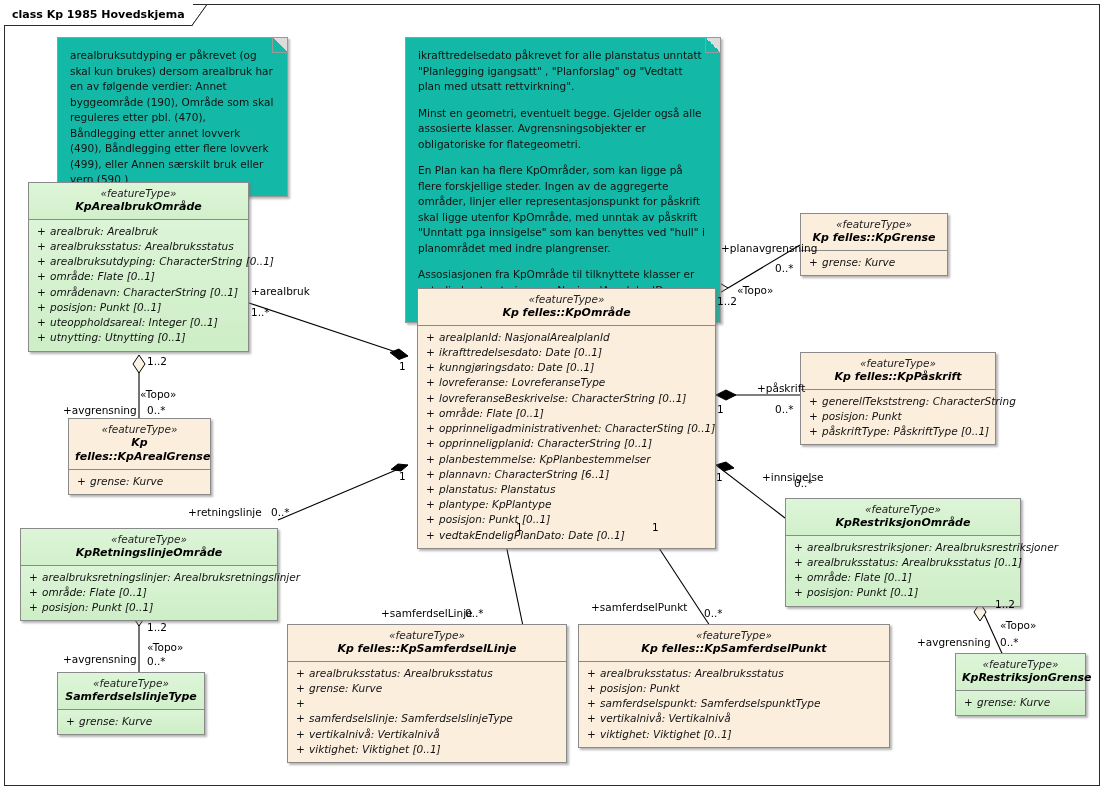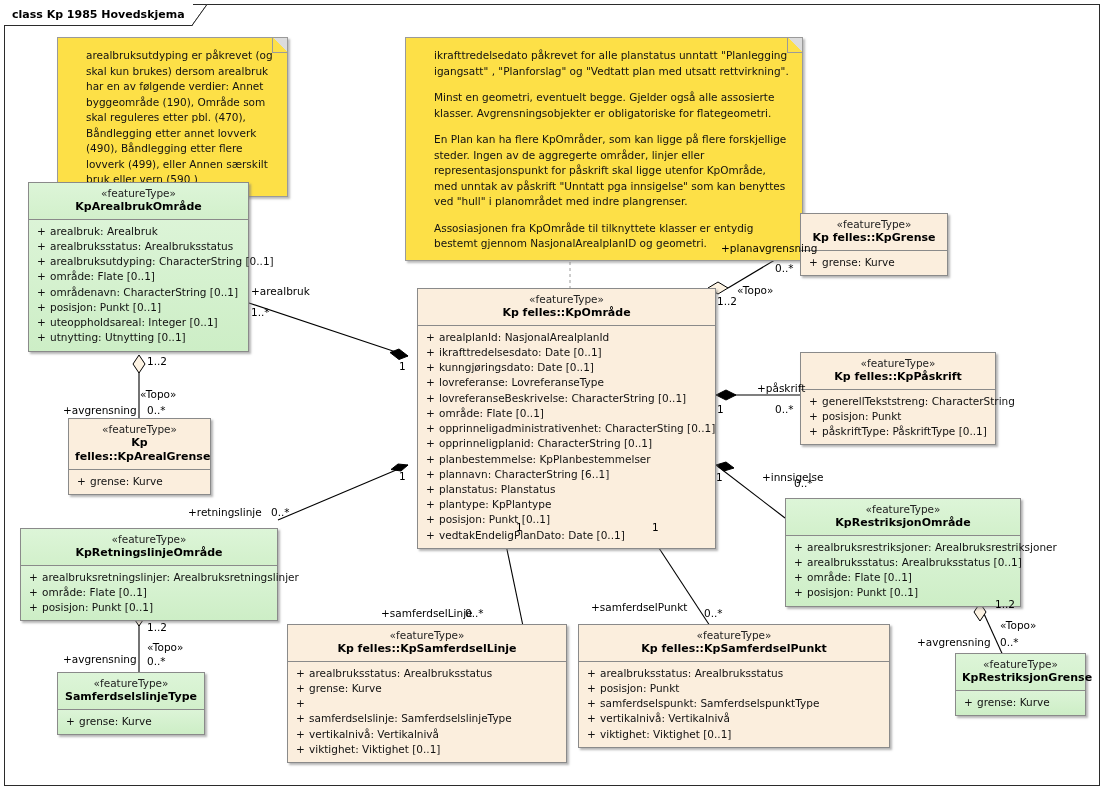--- a/index.html
+++ b/index.html
@@ -57,20 +57,21 @@
     overflow: visible;
   }
 
   
   .cls {
     position: absolute;
     box-sizing: border-box;
     border: 1px solid #8a8a8a;
     box-shadow: 2px 2px 2px rgba(120,120,120,0.55);
     background: #ffffff;
+    font-style: italic;
   }
   .cls .hdr {
     text-align: center;
     padding: 4px 6px 5px 6px;
     line-height: 1.25;
     border-bottom: 1px solid #8a8a8a;
   }
   .cls .stereo {
     font-size: 10.5px;
     color: #222;
@@ -107,27 +108,27 @@
   .green .attrs { background: linear-gradient(to bottom, #dcf4d7 0%, #cdeec6 100%); }
   
   .tan { background: #fbeedd; }
   .tan .hdr { background: #fbeedd; }
   .tan .attrs { background: #fbeedd; }
 
   
   .note {
     position: absolute;
     box-sizing: border-box;
-    background: #fde047;
+    background: #14b8a6;
     border: 1px solid #9a9a9a;
     box-shadow: 2px 2px 2px rgba(120,120,120,0.5);
     font-size: 10.5px;
     color: #111;
     line-height: 15.5px;
-    padding: 10px 12px 8px 28px;
+    padding: 10px 12px 8px 12px;
   }
   .note .foldcorner {
     position: absolute;
     top: 0; right: 0;
     width: 14px; height: 14px;
     background: linear-gradient(225deg, #dcdcdc 0%, #dcdcdc 50%, transparent 50%);
     border-left: 1px solid #9a9a9a;
     border-bottom: 1px solid #9a9a9a;
   }
   .note p { margin: 0 0 11px 0; }
@@ -206,21 +207,21 @@
 
     <path class="ln" d="M638,516 L710,626"></path>
     <polygon class="dia-filled" points="638,516 636,526 644,531 646,521"></polygon>
   </svg>
 
   <div class="note" style="left:57px; top:37px; width:231px;">
     <div class="foldcorner"></div>
     <p>arealbruksutdyping er påkrevet (og skal kun brukes) dersom arealbruk har en av følgende verdier: Annet byggeområde (190), Område som skal reguleres etter pbl. (470), Båndlegging etter annet lovverk (490), Båndlegging etter flere lovverk (499), eller Annen særskilt bruk eller vern (590 )</p>
   </div>
 
-  <div class="note" style="left:405px; top:37px; width:398px;">
+  <div class="note" style="left:405px; top:37px; width:316px;">
     <div class="foldcorner"></div>
     <p>ikrafttredelsedato påkrevet for alle planstatus unntatt "Planlegging igangsatt" , "Planforslag" og "Vedtatt plan med utsatt rettvirkning".</p>
     <p>Minst en geometri, eventuelt begge. Gjelder også alle assosierte klasser. Avgrensningsobjekter er  obligatoriske for flategeometri.</p>
     <p>En Plan kan ha flere KpOmråder, som kan ligge på flere forskjellige steder. Ingen av de aggregerte områder,  linjer eller representasjonspunkt for påskrift skal ligge utenfor KpOmråde, med unntak av påskrift "Unntatt pga innsigelse" som kan benyttes ved "hull" i planområdet med indre plangrenser.</p>
     <p>Assosiasjonen fra KpOmråde til tilknyttete klasser er entydig bestemt gjennom NasjonalArealplanID og geometri.</p>
   </div>
 
   <div class="cls green" style="left:28px; top:182px; width:221px;">
     <div class="hdr">
       <span class="stereo">«featureType»</span>

